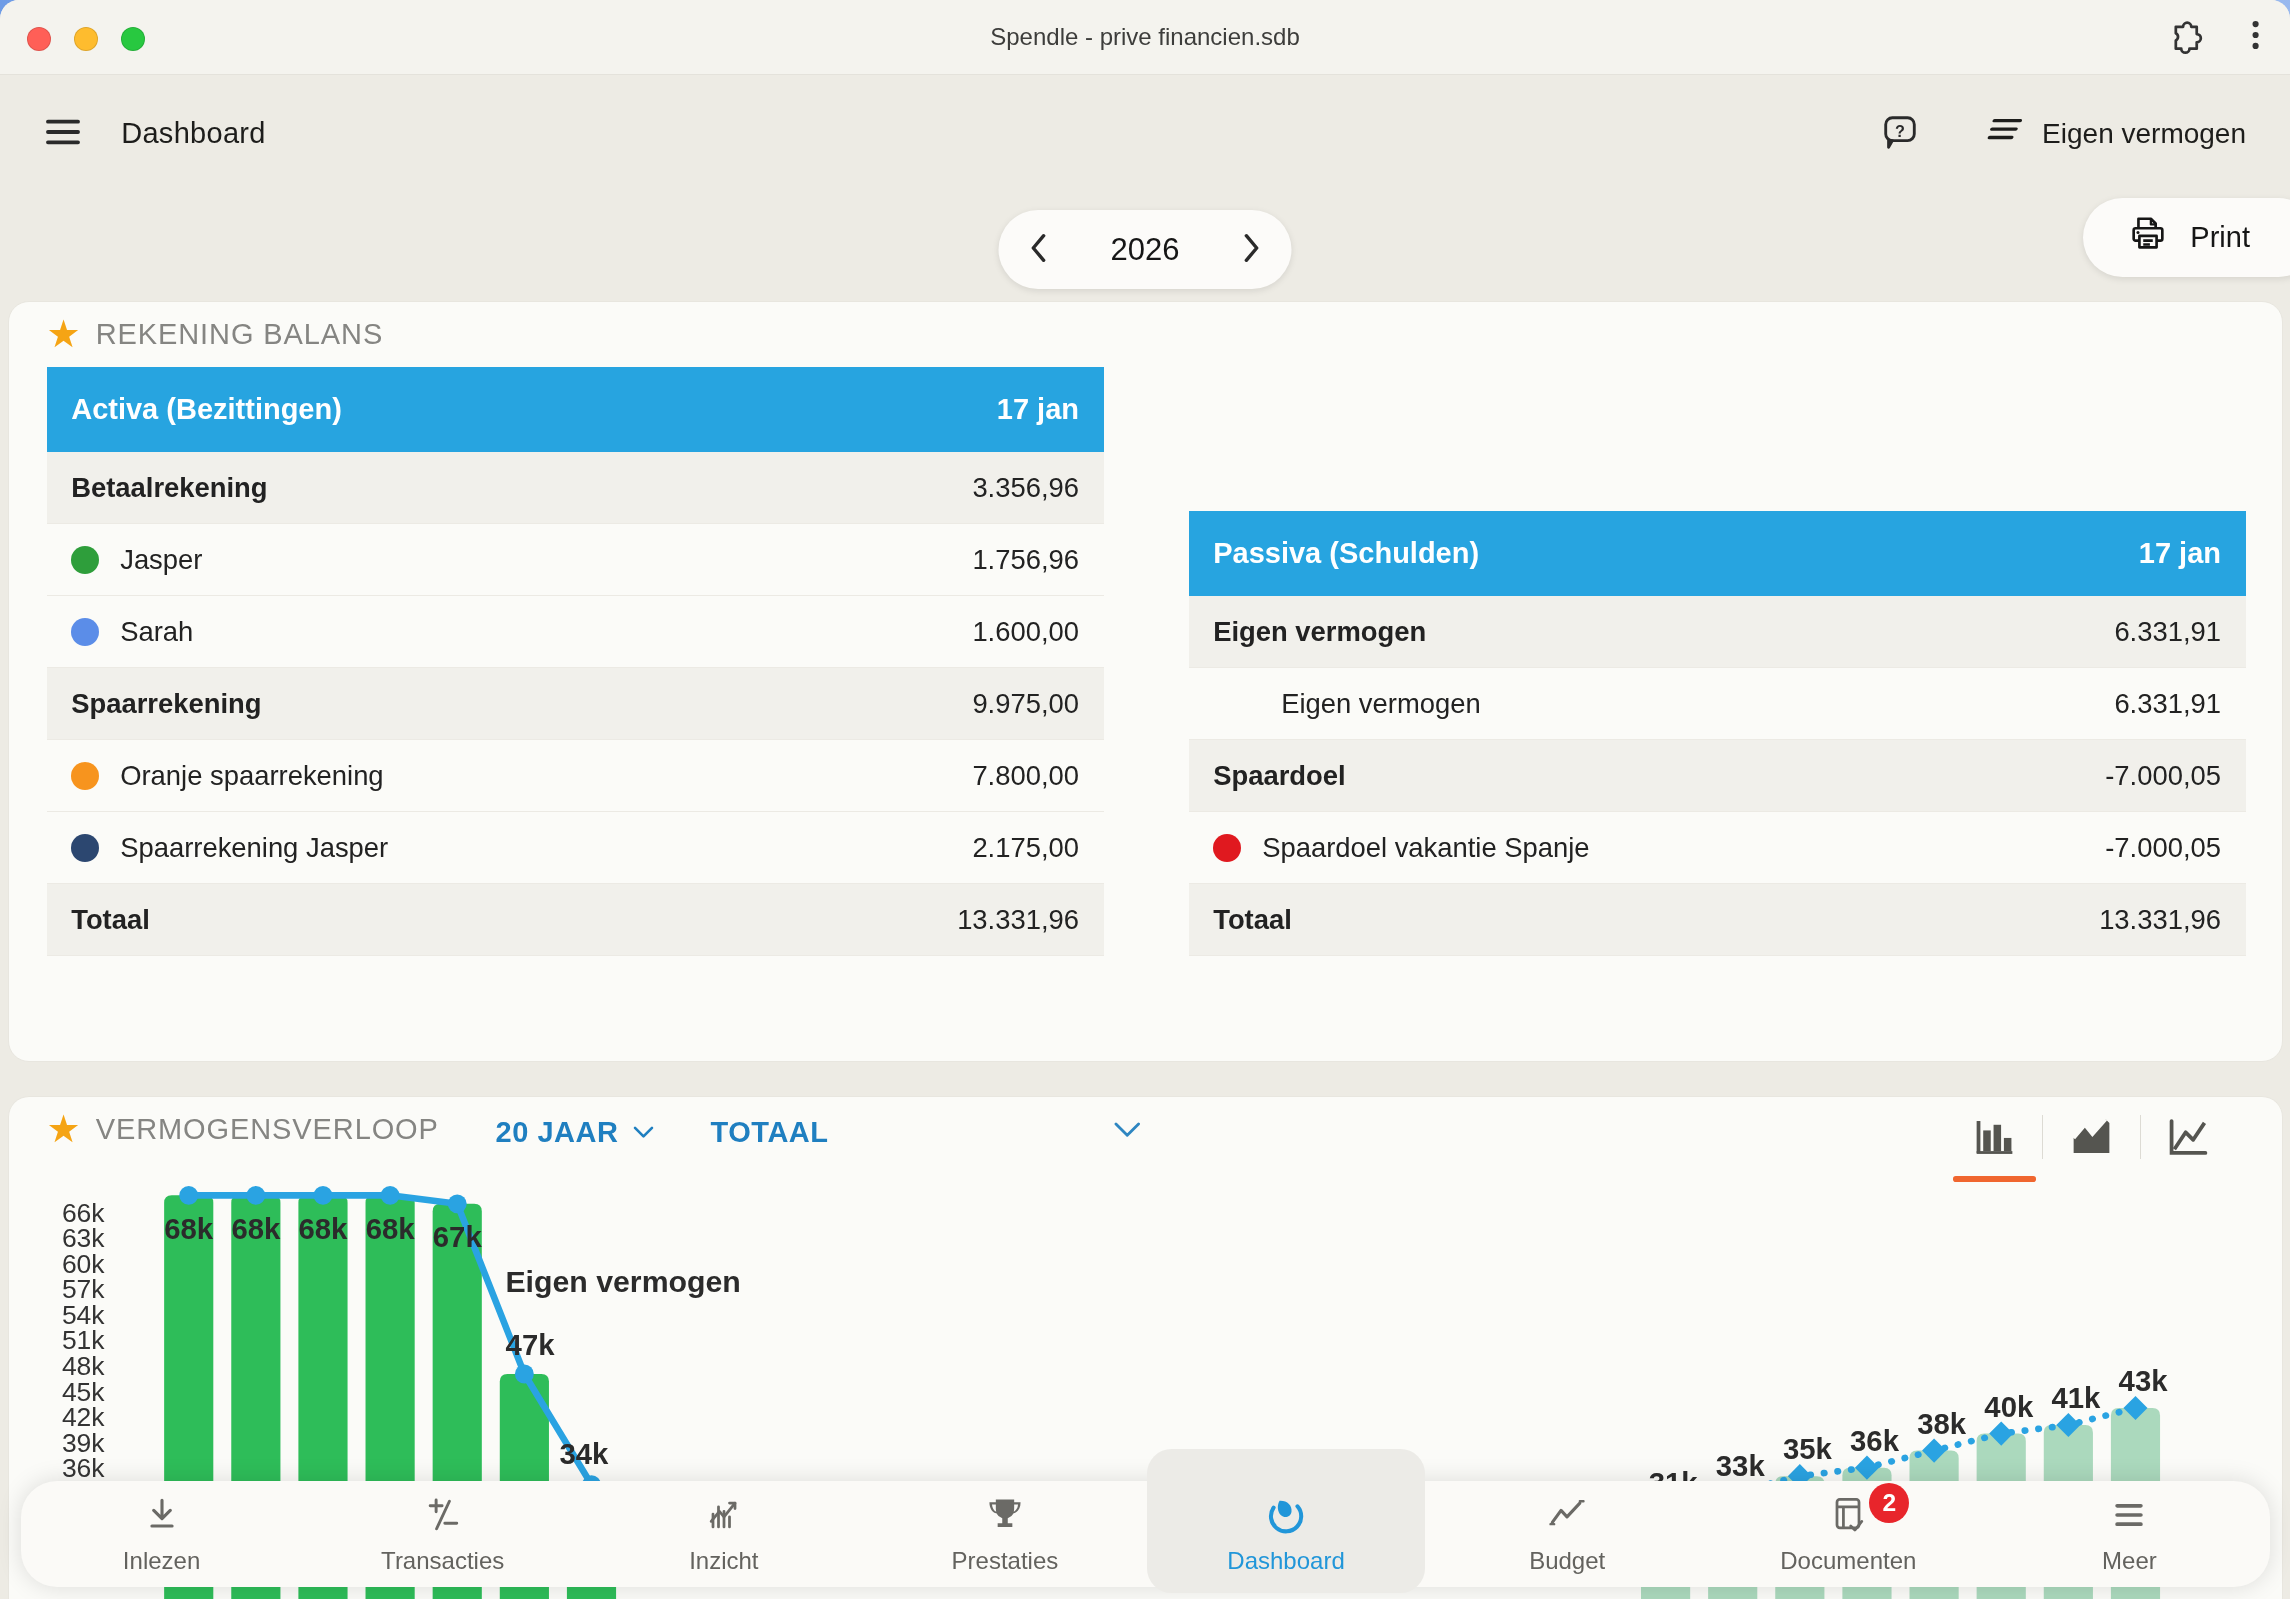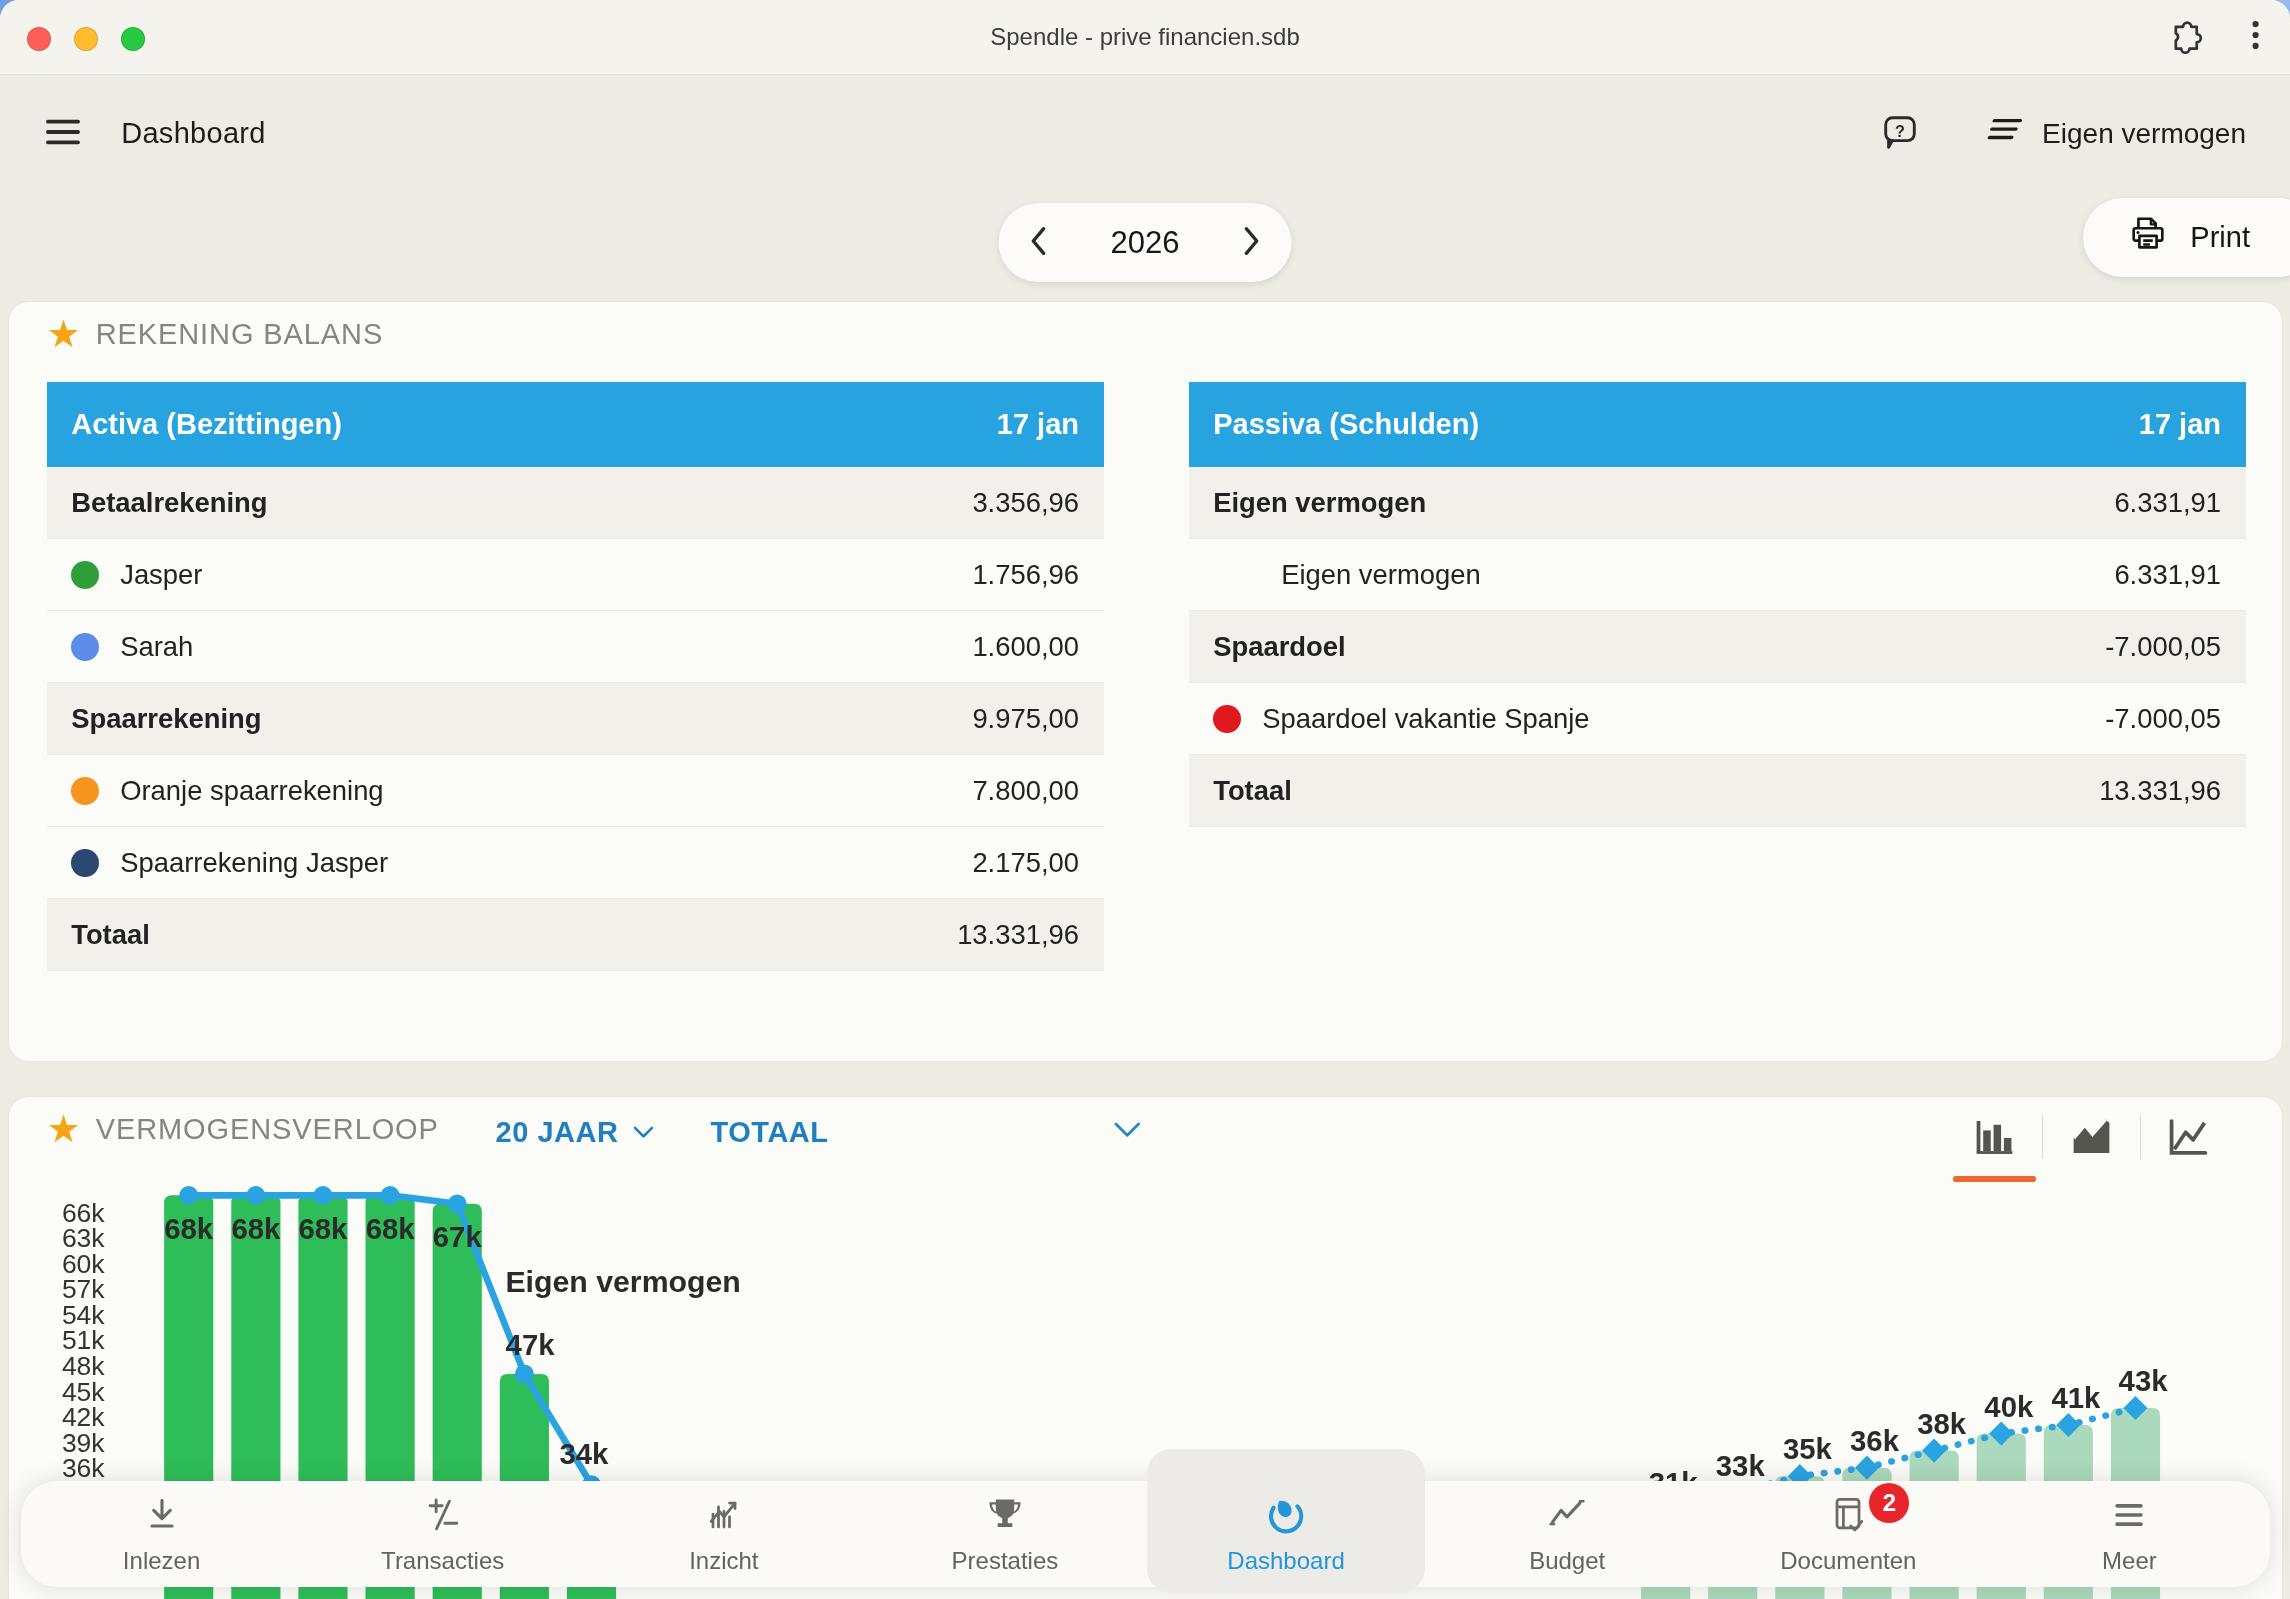--- a/index.html
+++ b/index.html
@@ -19,39 +19,39 @@
   .appheader{position:relative;height:117px;display:flex;align-items:center;padding:0 36px;}
   .hamburger{background:none;border:none;cursor:pointer;padding:7.6px;color:#2a2a2a;}
   .page-title{font-size:29px;font-weight:500;color:#1d1d1b;margin:0 0 0 32px;letter-spacing:0.3px;}
   .hdr-right{position:absolute;right:38px;top:0;height:117px;display:flex;align-items:center;gap:51px;}
   .help-btn{background:none;border:none;cursor:pointer;color:#2a2a2a;padding:5.7px;}
   .account-chip{display:flex;align-items:center;gap:19px;background:none;border:none;cursor:pointer;
     font-size:28px;color:#1d1d1b;font-weight:500;}
 
   
   .toolbar{position:relative;height:110px;}
-  .year-pill{position:absolute;left:50%;transform:translateX(-50%);top:11px;height:79px;width:293px;
+  .year-pill{position:absolute;left:50%;transform:translateX(-50%);top:18px;height:79px;width:293px;
     background:#FCFBF9;border-radius:40px;box-shadow:0 1.9px 7.6px rgba(0,0,0,.10);
     display:flex;align-items:center;justify-content:space-between;padding:0 24.6px;box-sizing:border-box;}
   .year-pill .chev{background:none;border:none;cursor:pointer;color:#2a2a2a;padding:3.8px;}
   .year-label{font-size:31px;color:#161616;font-weight:500;}
   .print-pill{position:absolute;right:-28px;top:5.7px;height:79px;padding:0 68px 0 44px;background:#FCFBF9;
     border:none;border-radius:40px;box-shadow:0 1.9px 7.6px rgba(0,0,0,.10);cursor:pointer;
     display:flex;align-items:center;gap:21px;font-size:29px;color:#161616;}
 
   
   .card{position:absolute;left:7.6px;width:2275px;background:#FBFBF8;border:0.9px solid #E8E6DF;box-sizing:border-box;}
   .card-balance{top:301px;height:761px;border-radius:21px;}
   .card-chart{top:1096px;height:503px;border-radius:21px 21px 0 0;border-bottom:none;}
   .section-head{position:absolute;left:38px;top:13.2px;display:flex;align-items:center;gap:15px;}
   .star-btn{background:none;border:none;cursor:pointer;font-size:38px;line-height:38px;padding:0;}
   .section-title{margin:0;font-size:29px;font-weight:500;color:#858582;letter-spacing:0.9px;}
 
   
-  .tables{position:absolute;left:38px;top:80px;display:flex;gap:85px;}
+  .tables{position:absolute;left:38px;top:65px;display:flex;gap:85px;align-items:flex-end;}
   .btable{width:1057px;}
   .btable-head{height:85px;display:flex;align-items:center;justify-content:space-between;padding:0 24.6px;
     color:#fff;font-size:29px;font-weight:700;}
   .brow{height:72px;display:flex;align-items:center;padding:0 24.6px;border-bottom:1.9px solid #ECEAE4;
     font-size:27.4px;color:#222;box-sizing:border-box;}
   .brow .lbl{display:flex;align-items:center;gap:21px;flex:1;min-width:0;}
   .brow .val{font-weight:400;}
   .brow.group,.brow.total{background:#F1F0EB;font-weight:700;}
   .brow.group .val,.brow.total .val{font-weight:400;}
   .brow.account{background:#FBFBF8;}

